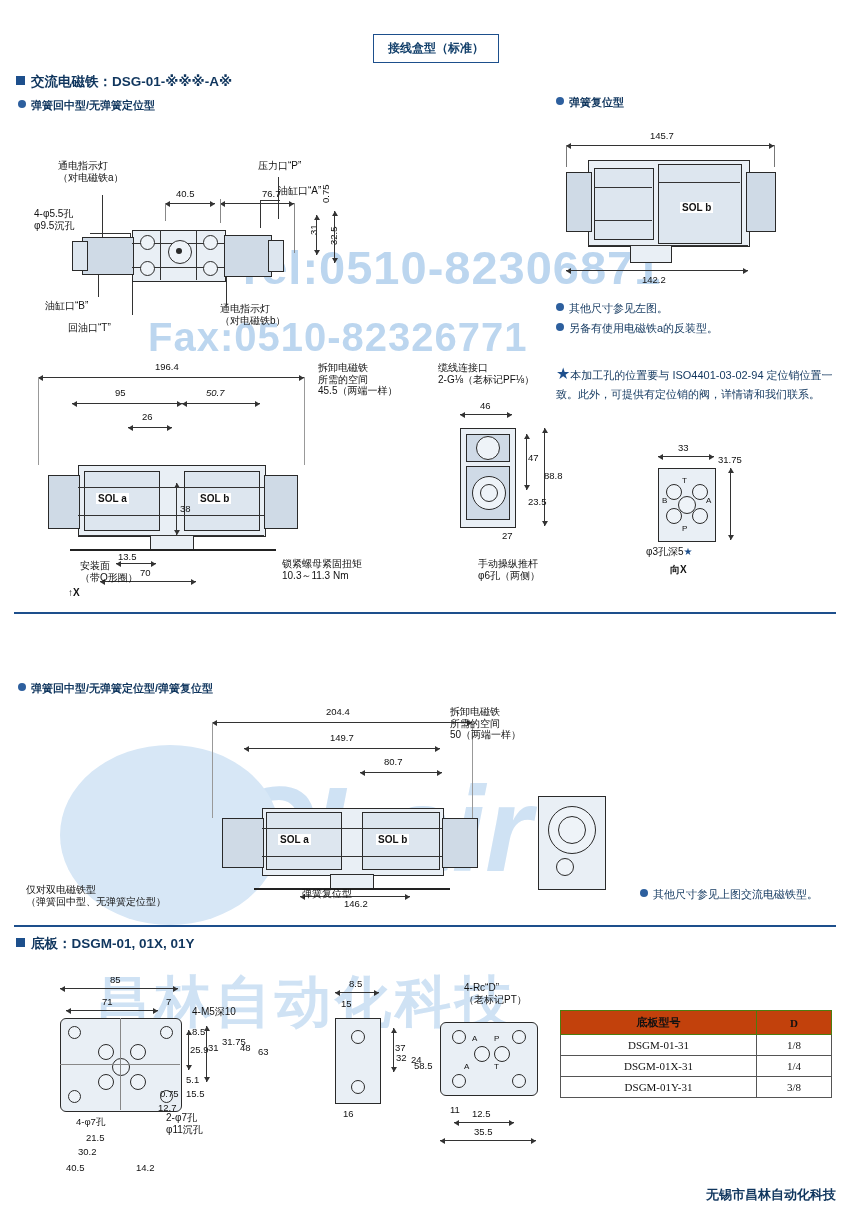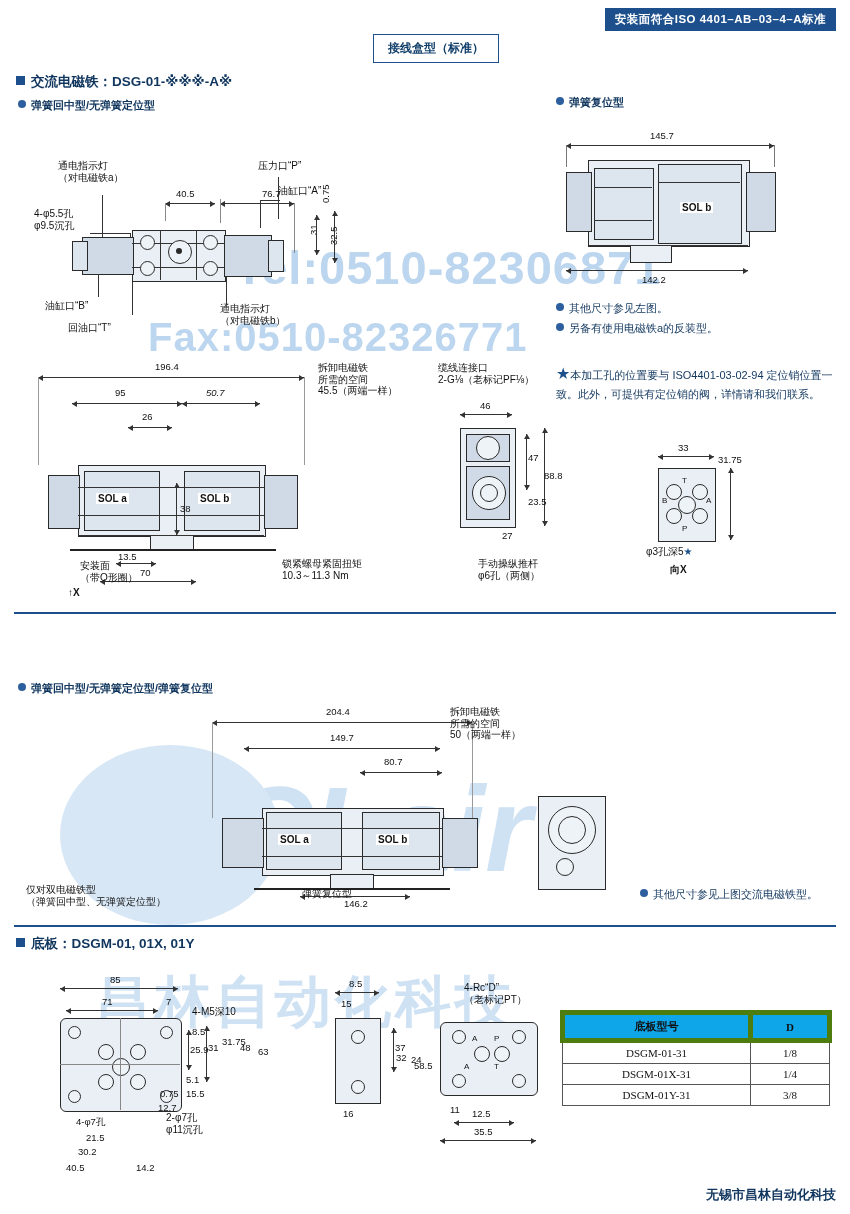--- a/index.html
+++ b/index.html
@@ -63,41 +63,40 @@
     border-left:3px solid transparent;border-right:3px solid transparent;
   }
   .vline:before{top:0;border-bottom:5px solid #333;}
   .vline:after{bottom:0;border-top:5px solid #333;}
   .lead{position:absolute;height:1px;background:#333;}
   
   table.btbl{
     position:absolute;border-collapse:collapse;font-size:11px;
   }
   table.btbl th{
-    background:#0ea5e9;border:5px solid #4d7c0f;padding:4px 6px;font-weight:bold;
+    background:#c2410c;border:1px solid #4d7c0f;padding:4px 6px;font-weight:bold;
     font-family:"Liberation Serif",serif;
   }
   table.btbl td{
     border:1px solid #555;padding:4px 6px;text-align:center;
     font-family:"Liberation Serif",serif;
   }
   .footer{position:absolute;right:14px;bottom:10px;font-size:13px;font-weight:bold;color:#10365e;}
 </style>
 </head>
 <body>
 
 <div class="page">
 
   <div class="wm wm-phone" style="left:235px;top:240px;">Tel:0510-82306871</div>
   <div class="wm wm-fax" style="left:148px;top:315px;">Fax:0510-82326771</div>
   <div class="wm wm-big" style="left:225px;top:760px;">CLair</div>
   <div class="wm" style="left:60px;top:745px;width:220px;height:180px;border-radius:50%;background:#d7e7f6;"></div>
   <div class="wm wm-cn" style="left:95px;top:965px;">昌林自动化科技</div>
 
-  <div class="abs hdr-bar" style="right:14px;top:8px;">安装面符合ISO 4401–AB–03–4–A标准</div>
   <div class="abs box-label" style="left:373px;top:34px;">接线盒型（标准）</div>
 
   <div class="abs" style="left:16px;top:72px;">
     <span class="sq"></span><span class="sec-title">交流电磁铁：DSG-01-※※※-A※</span>
   </div>
   <div class="abs" style="left:18px;top:95px;">
     <span class="dot"></span><span class="sub-title">弹簧回中型/无弹簧定位型</span>
   </div>
   <div class="abs" style="left:556px;top:92px;">
     <span class="dot"></span><span class="sub-title">弹簧复位型</span>

